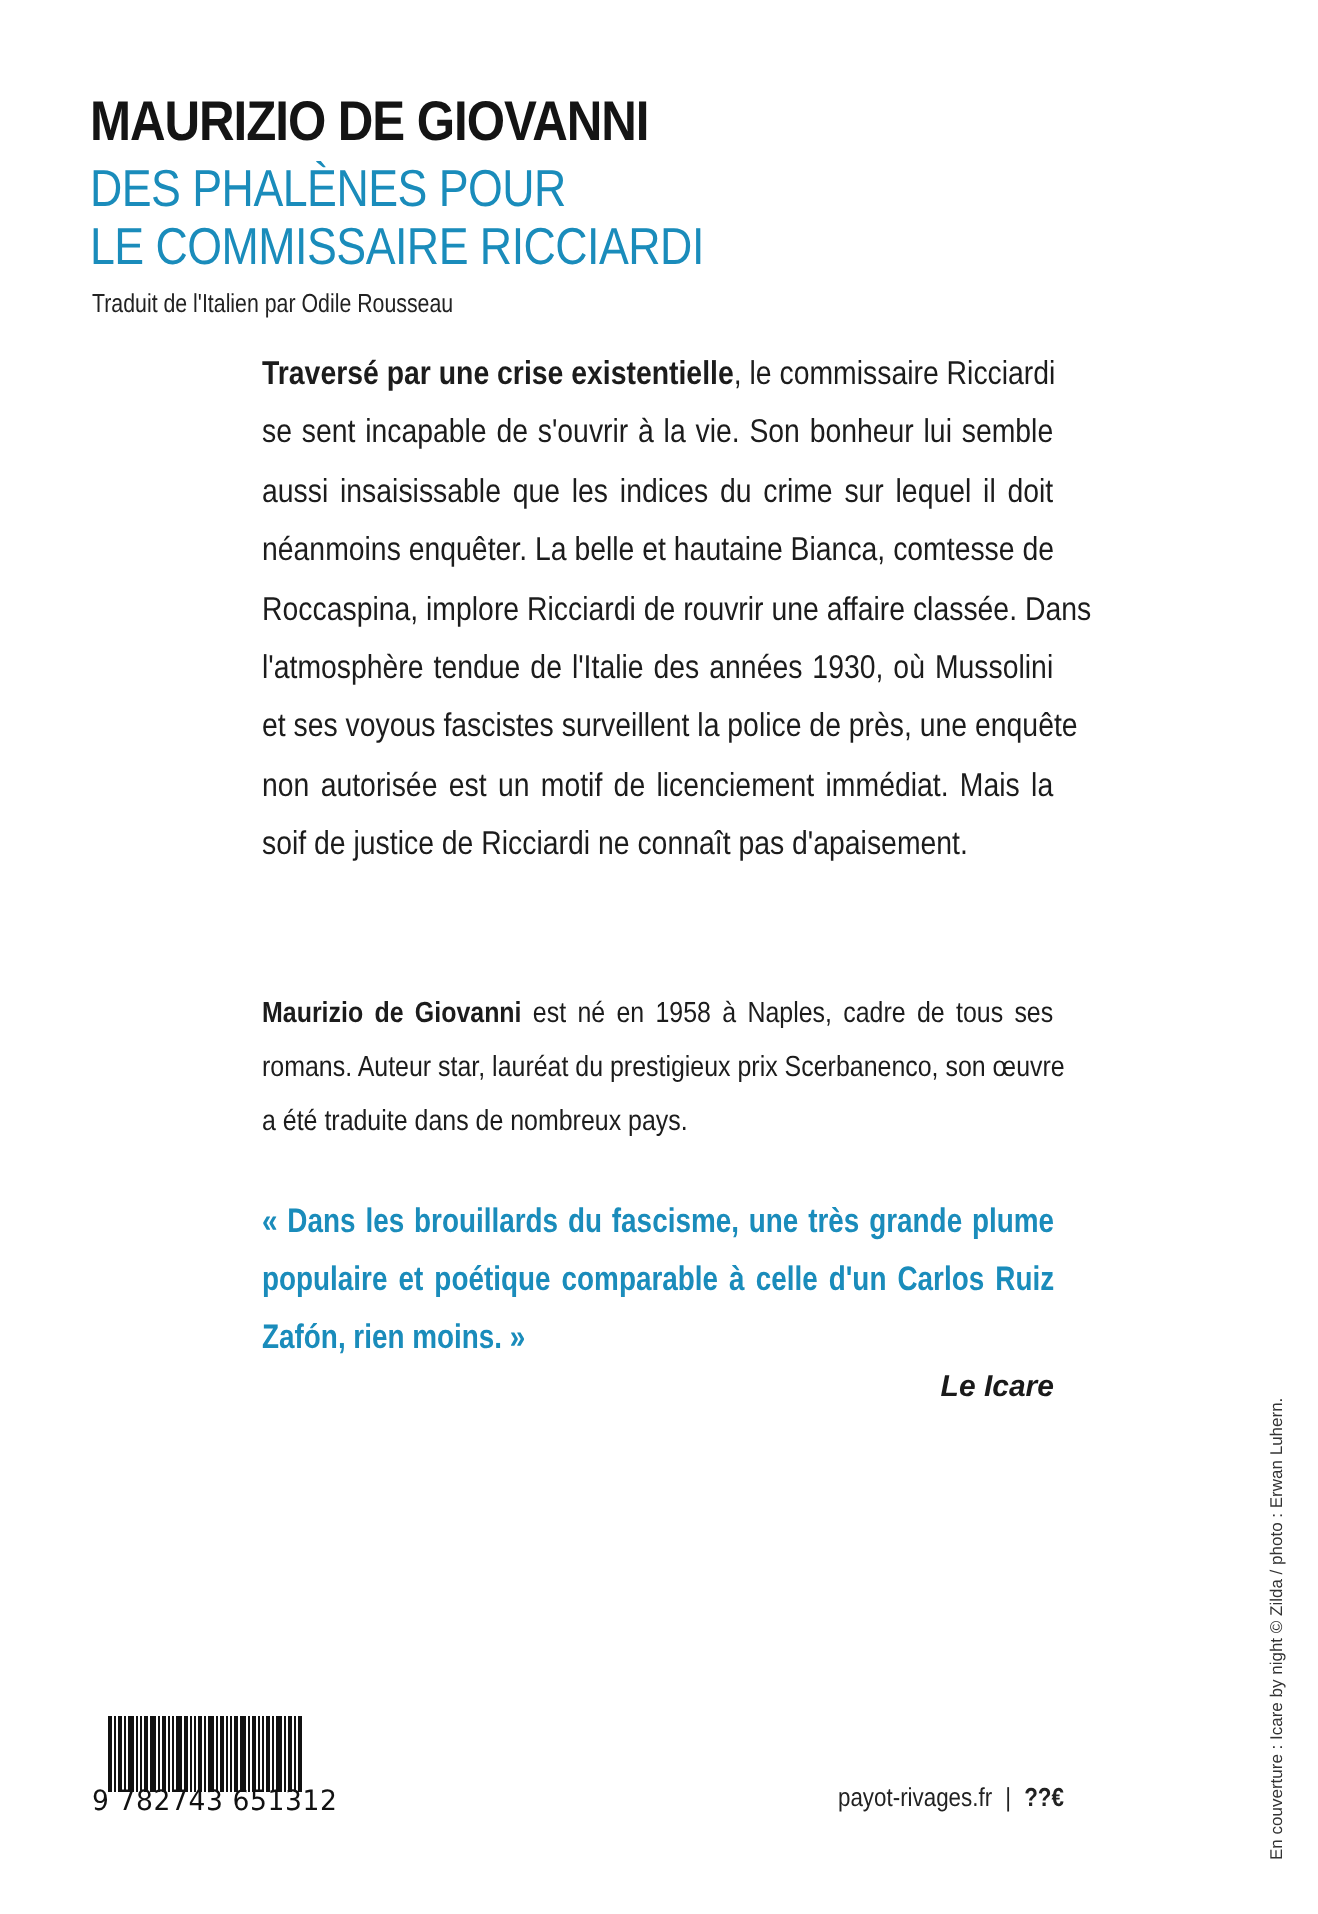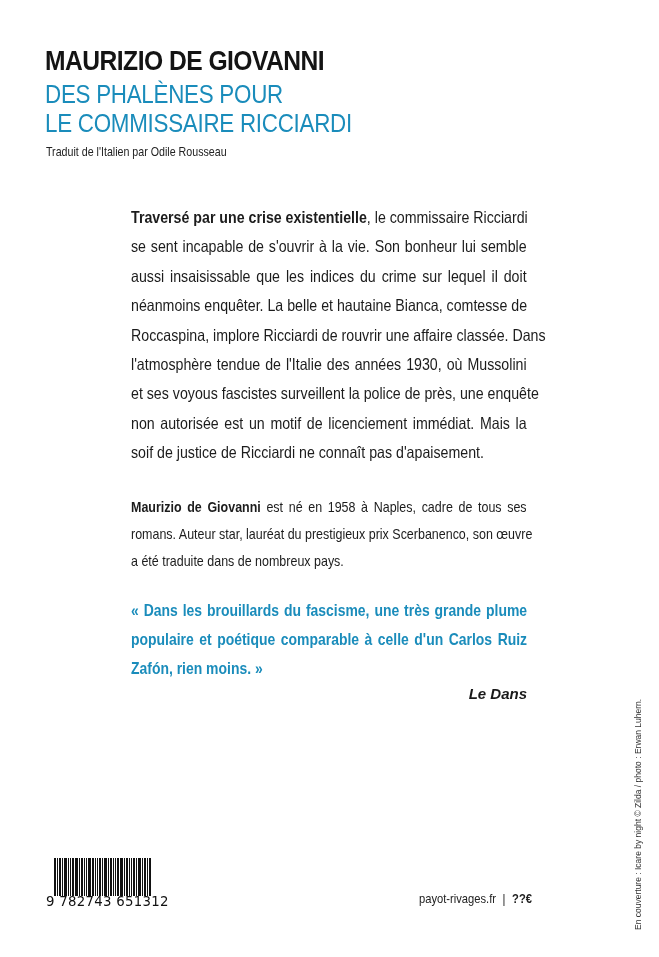--- a/index.html
+++ b/index.html
@@ -27,21 +27,21 @@
   .text-block {
     position: absolute; left: 131px; width: 396px;
     font-size: 16.5px; line-height: 29.4px; text-align: justify; color: #1c1c1c;
     font-family: "Liberation Sans Narrow", "Liberation Sans", sans-serif;
   }
   .text-block .line {
     display: block; white-space: nowrap; text-align-last: justify;
     transform: scaleX(0.86); transform-origin: left top; width: 460px; overflow: visible;
     text-align: justify;
   }
-  .synopsis { top: 203px; }
+  .synopsis { top: 173px; }
   .bio { top: 494px; font-size: 14.5px; line-height: 27px; }
   .bio .line { width: 460px; }
   .quote {
     position: absolute; left: 131px; top: 596px; width: 396px;
     font-size: 17px; line-height: 29px; color: #1a8cbb; font-weight: bold;
   }
   .quote .line { display: block; white-space: nowrap; transform: scaleX(0.82); transform-origin: left top; width: 483px; text-align: justify; text-align-last: justify; }
   .quote .line.last { text-align-last: left; }
   .source {
     position: absolute; right: 132px; top: 685px;
@@ -99,21 +99,21 @@
   <span class="line">romans. Auteur star, lauréat du prestigieux prix Scerbanenco, son œuvre</span>
   <span class="line" style="text-align-last:left">a été traduite dans de nombreux pays.</span>
 </div>
 
 <div class="quote">
   <span class="line">« Dans les brouillards du fascisme, une très grande plume</span>
   <span class="line">populaire et poétique comparable à celle d'un Carlos Ruiz</span>
   <span class="line last">Zafón, rien moins. »</span>
 </div>
 
-<div class="source">Le Dans</div>
+<div class="source">Le Icare</div>
 
 <div class="credit">En couverture : Icare by night © Zilda / photo : Erwan Luhern.</div>
 
 <div class="barcode">
   <span style="width:2px"></span>
     <span style="width:1px"></span>
     <span style="width:2px"></span>
     <span style="width:1px"></span>
     <span style="width:3px"></span>
     <span style="width:1px"></span>

